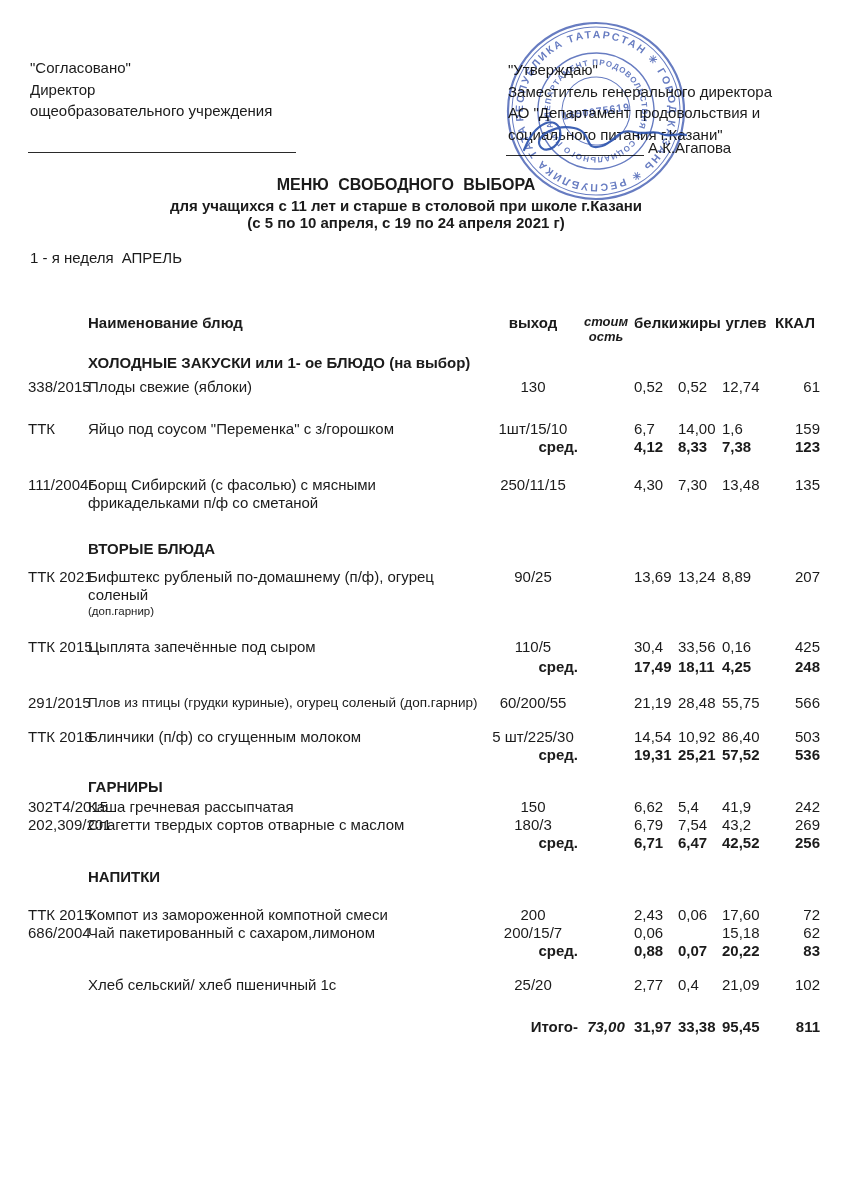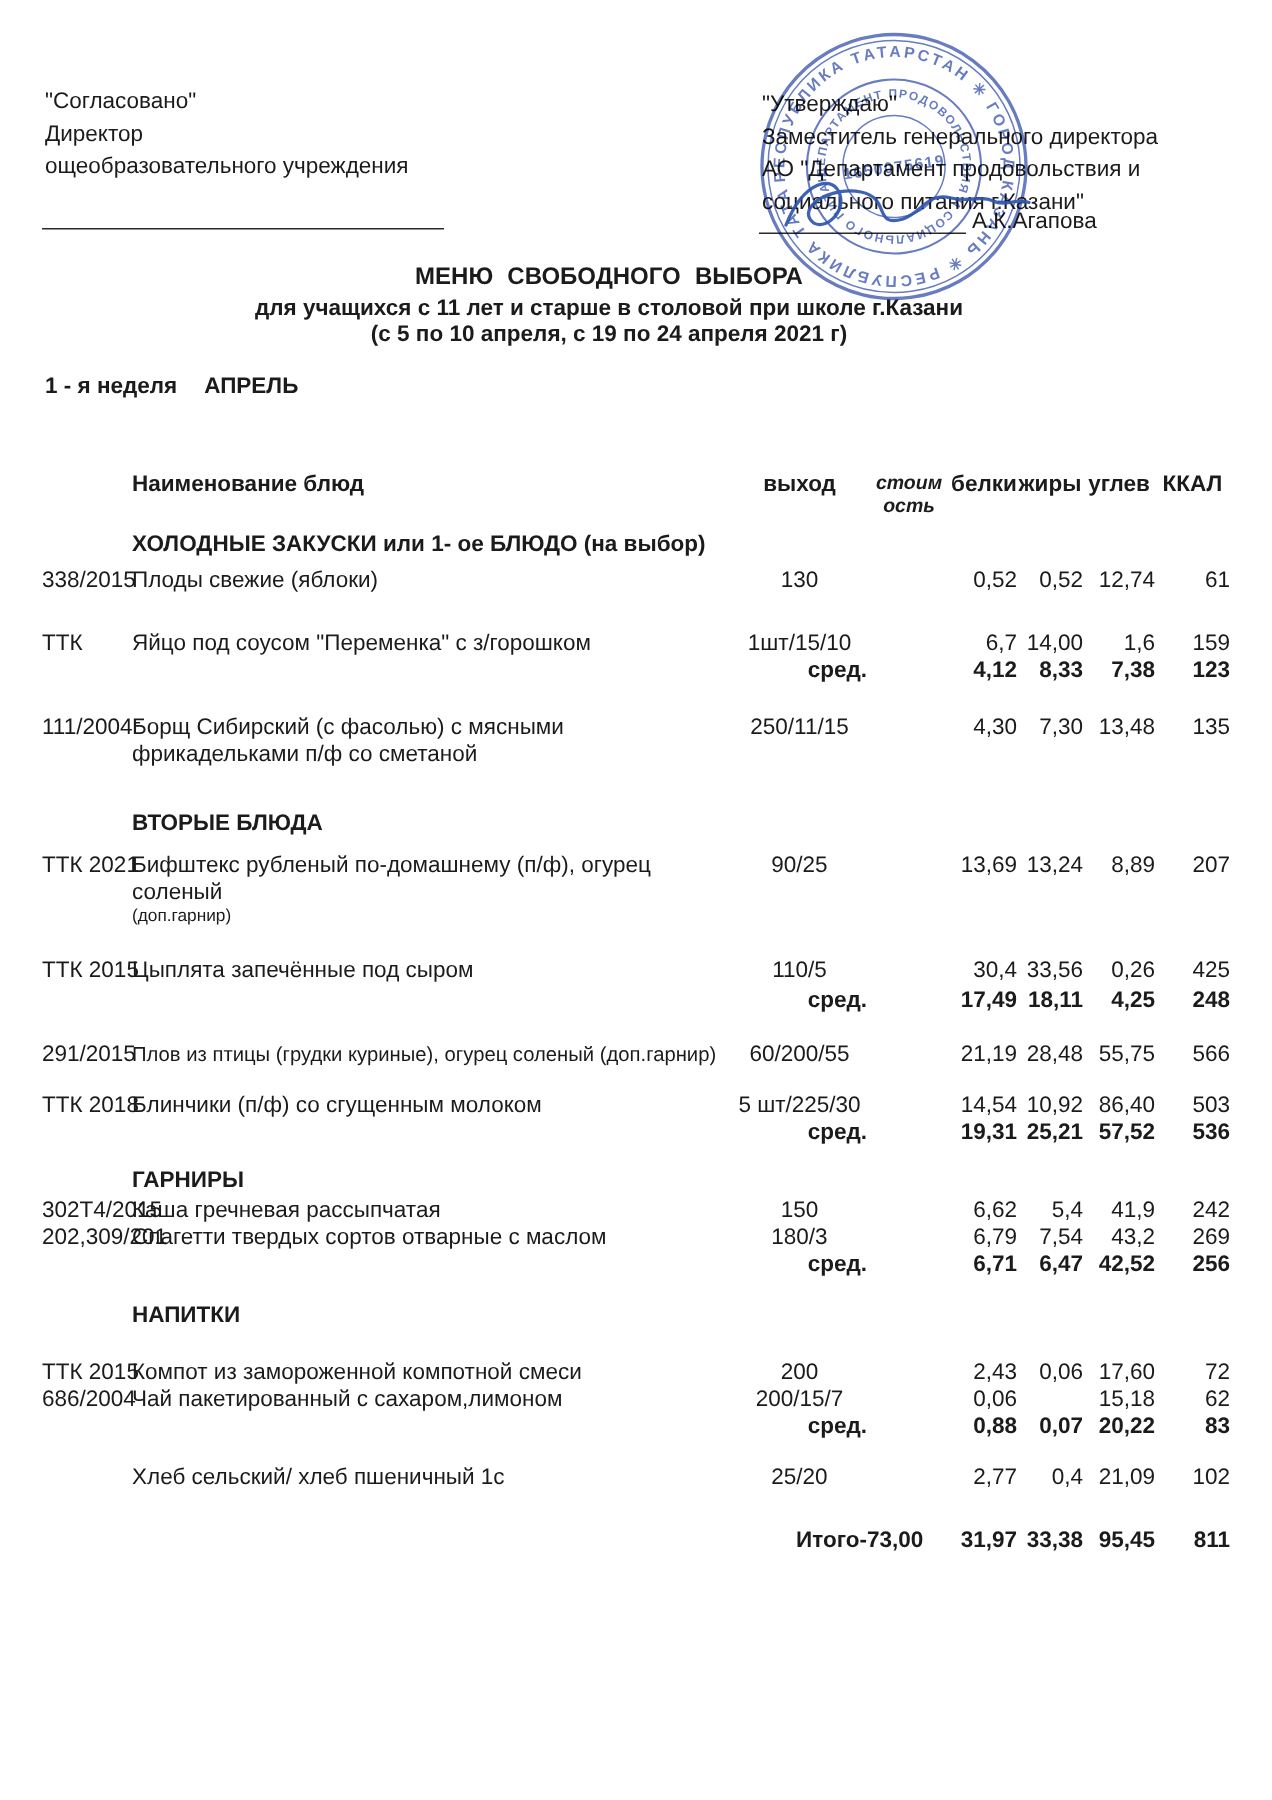--- a/index.html
+++ b/index.html
@@ -21,39 +21,39 @@
   .stamp { position:absolute; left:501px; top:16px; width:190px; height:190px;
            opacity:.78; mix-blend-mode:multiply; transform:rotate(-8deg); }
   .stamp text { fill:#3c57b0; font-family:"Liberation Sans",sans-serif; font-weight:bold; }
   .signature { position:absolute; left:516px; top:112px; width:175px; height:55px; opacity:.92; }
   
   .title { position:absolute; left:0; top:176px; width:812px; text-align:center; font-weight:bold; }
   .title .t1 { font-size:16px; word-spacing:5px; margin-bottom:3px; }
   .title .t2 { font-size:15px; margin-bottom:0; }
   .title .t3 { font-size:15px; }
   
-  .week { position:absolute; left:30px; top:249px; font-size:15px; font-weight:bold; display:flex; gap:18px; }
+  .week { position:absolute; left:30px; top:249px; font-size:15px; font-weight:normal; display:flex; gap:8px; }
   .dayrow { position:absolute; left:0; top:276px; width:848px; height:32px; }
   .rec-h  { position:absolute; left:30px;  top:13px; font-size:11px; }
   .day-l  { position:absolute; left:88px;  top:8px;  font-size:15px; font-weight:bold; }
   .date-l { position:absolute; left:218px; top:1px;  font-family:"Liberation Serif",serif; font-size:21px; font-weight:bold; }
   
   table.menu { position:absolute; left:28px; top:314px; width:792px;
                border-collapse:collapse; table-layout:fixed; }
   col.c-rec{width:60px} col.c-name{width:400px} col.c-out{width:90px} col.c-cost{width:56px}
   col.c-p{width:44px} col.c-f{width:44px} col.c-c{width:48px} col.c-k{width:50px}
   table.menu th, table.menu td { padding:0; vertical-align:top; font-size:15px; line-height:18px; }
   table.menu td { padding-top:var(--g,0px); }
   thead th { font-weight:bold; text-align:center; vertical-align:middle; height:36px; padding-bottom:4px; }
   thead th.name-h { text-align:left; }
   thead th.cost-h { font-size:13px; line-height:15px;font-style:italic; }
   td.rec  { font-size:10.5px; white-space:nowrap; overflow:visible; padding-top:calc(var(--g,0px) + 3px); }
   td.out  { text-align:center; }
-  td.cost { text-align:left; padding-right:6px; }
-  td.num  { text-align:right; padding-right:6px; }
+  td.cost { text-align:center; padding-right:6px;font-style:italic; }
+  td.num  { text-align:left; padding-right:6px; }
   td.kcal { text-align:right; padding-right:14px; }
   td.sect { font-weight:bold; padding-left:70px; font-size:15.5px; }
   td.avg  { text-align:right; padding-right:4px; font-weight:bold; }
   .b { font-weight:bold;margin-top:36px; }
   .sub { font-size:11.5px; line-height:14px; }
   .small-name { font-size:13.5px; white-space:nowrap; }
 </style>
 </head>
 <body>
 
@@ -204,21 +204,21 @@
         </tr>
         <tr style="--g: 20px;">
           <td class="rec">ТТК 2015</td>
           <td class="dish">
             <div>Цыплята запечённые под сыром</div>
           </td>
           <td class="out">110/5</td>
           <td class="cost"></td>
           <td class="num">30,4</td>
           <td class="num">33,56</td>
-          <td class="num">0,26</td>
+          <td class="num">0,16</td>
           <td class="kcal">425</td>
         </tr>
         <tr style="--g: 2px;">
           <td class="rec"></td>
           <td class="dish"></td>
           <td class="out avg">сред.</td>
           <td class="cost"></td>
           <td class="num b">17,49</td>
           <td class="num b">18,11</td>
           <td class="num b">4,25</td>

